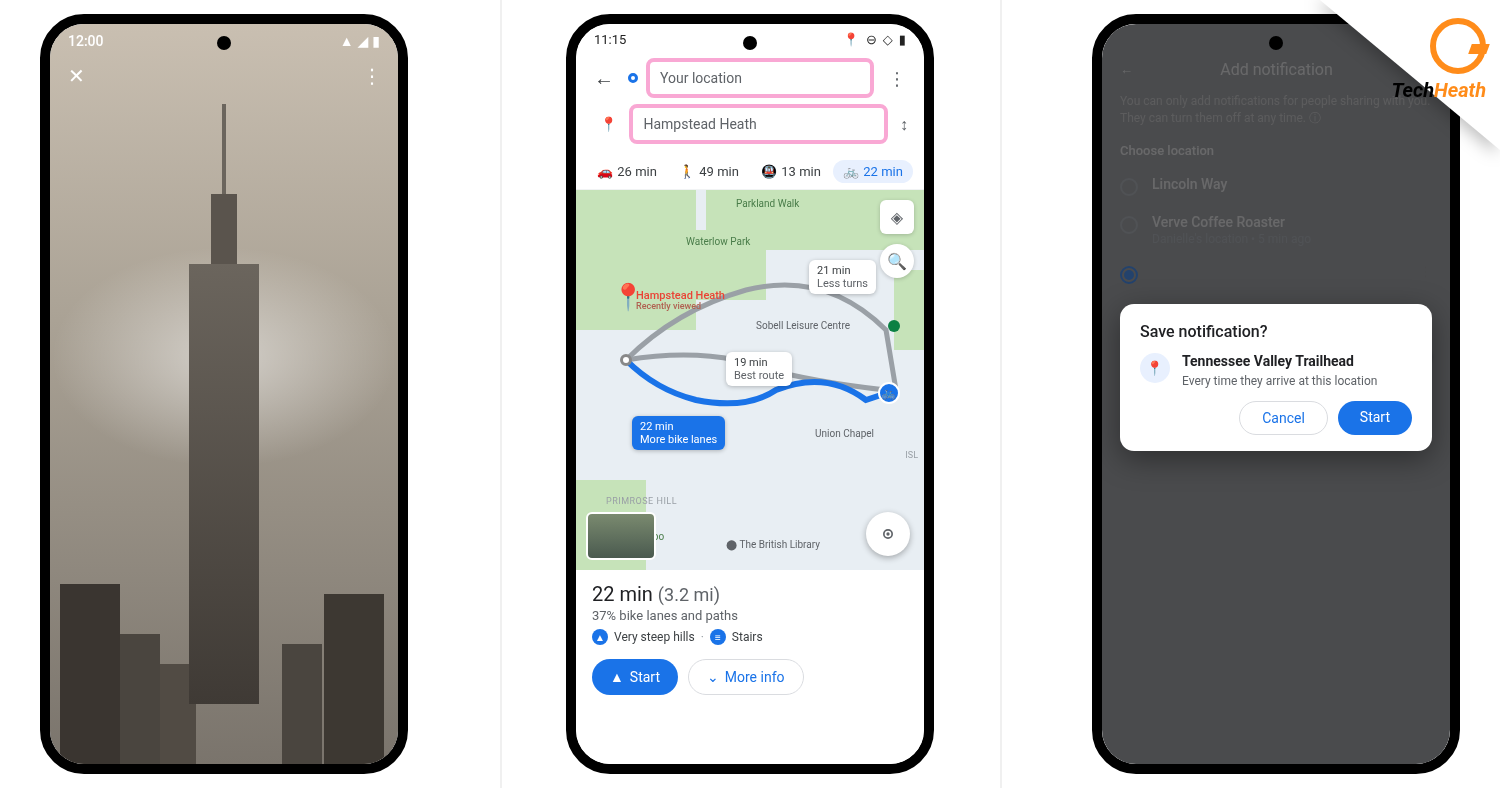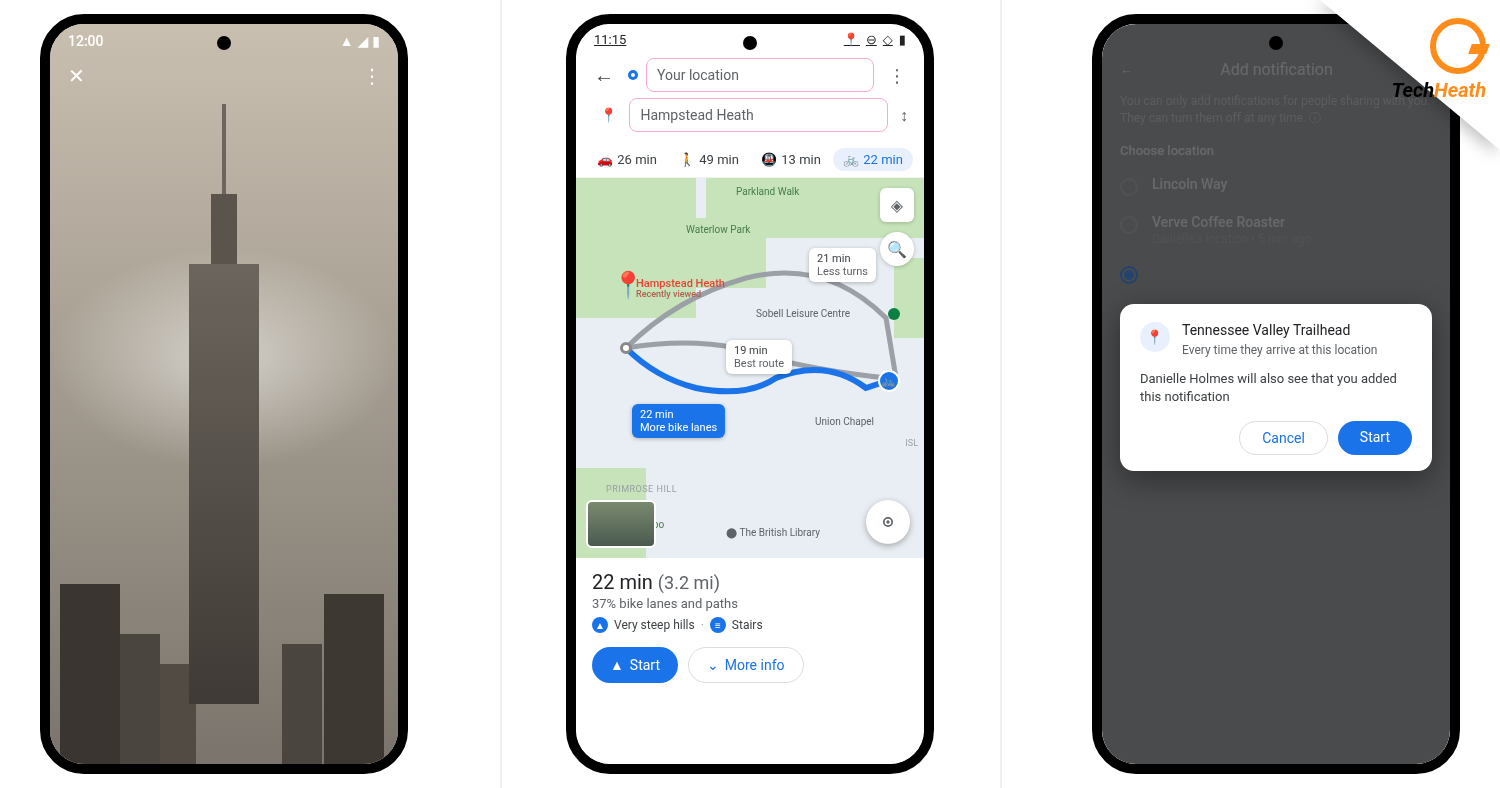--- a/index.html
+++ b/index.html
@@ -87,28 +87,28 @@
   .bld-c { left:70px; bottom:0; width:40px; height:130px; background:#4a453f;}
   .bld-d { right:14px; bottom:0; width:60px; height:170px; background:#3d3832;}
   .bld-e { right:76px; bottom:0; width:40px; height:120px; background:#4a453f;}
   .bld-f { left:110px; bottom:0; width:36px; height:100px; background:#514b44;}
 
   
   .p2 .phone-inner { background:#fff; }
   .p2 .statusbar {
     position:absolute; top:0; left:0; right:0; height:30px;
     display:flex; justify-content:space-between; align-items:center;
-    padding:9px 18px; font-size:13px; color:#222; z-index:30;text-decoration:underline;
+    padding:9px 18px; font-size:13px; color:#222; z-index:30;
   }
   .p2 .status-icons { display:flex; gap:6px; }
   .p2 .search-area { padding: 34px 12px 8px; }
   .row-flex { display:flex; align-items:center; gap:8px; }
   .back-arrow { font-size:20px; color:#3c4043; padding:4px 6px; }
   .loc-input {
-    flex:1; border:1px solid #f9a8d4; border-radius:8px;
+    flex:1; border:4px solid #f9a8d4; border-radius:8px;
     padding: 8px 10px; font-size:14px; color:#5f6368;
   }
   .more-dots { font-size:18px; padding:0 6px; color:#5f6368;}
   .swap { font-size:16px; padding:0 4px; color:#5f6368;}
   .dest-row { margin-top:6px; margin-left:34px; display:flex; align-items:center; gap:8px;}
   .pin-red { color:#ea4335; font-size:14px; margin-left:-22px; margin-right:4px;}
   .origin-dot { width:10px;height:10px;border:3px solid #1a73e8; border-radius:50%; background:#fff;}
   .mode-tabs {
     display:flex; justify-content:space-around;
     padding: 8px 10px 6px; border-bottom:1px solid #f1f3f4;
@@ -195,21 +195,21 @@
     background:#fff; border-radius:14px;
     padding:18px 20px 16px; box-shadow:0 8px 30px rgba(0,0,0,0.4);
     color:#202124; z-index:30;
   }
   .dlg-title { font-size:16px; font-weight:500; margin-bottom:12px;}
   .dlg-loc-row { display:flex; gap:12px; margin-bottom:12px;}
   .dlg-pin-ico {
     width:30px;height:30px;border-radius:50%;background:#e8f0fe;
     color:#1a73e8;display:flex;align-items:center;justify-content:center;font-size:14px;flex-shrink:0;
   }
-  .dlg-loc-name { font-size:14px; font-weight:400; line-height:1.25;}
+  .dlg-loc-name { font-size:14px; font-weight:700; line-height:1.25;}
   .dlg-loc-sub { font-size:12px; color:#5f6368; margin-top:3px; line-height:1.3;}
   .dlg-note { font-size:13px; color:#3c4043; line-height:1.35; margin-bottom:16px;}
   .dlg-btns { display:flex; gap:10px; justify-content:flex-end;}
   .dlg-btn { padding: 8px 22px; border-radius:20px; font-size:14px;}
   .dlg-btn.cancel { background:#fff; color:#1a73e8; border:1px solid #dadce0;}
   .dlg-btn.save { background:#1a73e8; color:#fff;}
   .toggle-row{display:flex;justify-content:space-between;align-items:center;margin-top:14px;}
   .toggle{width:34px;height:18px;background:#1a73e8;border-radius:10px;position:relative;}
   .toggle::after{content:'';position:absolute;right:0;top:-2px;width:22px;height:22px;background:#1a73e8;border-radius:50%;box-shadow:0 1px 3px rgba(0,0,0,0.4);}
 
@@ -410,28 +410,28 @@
         <span>Every time</span>
         <div class="toggle"></div>
       </div>
       <div class="toggle-row">
         <span>Every time</span>
         <div style="width:34px;height:18px;background:#bdbdbd;border-radius:10px;"></div>
       </div>
     </div>
     <div class="dim-overlay"></div>
     <div class="dialog">
+      <div class="dlg-title">Save notification?</div>
       <div class="dlg-loc-row">
         <div class="dlg-pin-ico">📍</div>
         <div>
           <div class="dlg-loc-name">Tennessee Valley Trailhead</div>
           <div class="dlg-loc-sub">Every time they arrive at this location</div>
         </div>
       </div>
-      <div class="dlg-note">Danielle Holmes will also see that you added this notification</div>
       <div class="dlg-btns">
         <div class="dlg-btn cancel">Cancel</div>
         <div class="dlg-btn save">Start</div>
       </div>
     </div>
   </div>
 </div>
 
 <div class="logo-corner">
   <div class="page-curl"></div>

